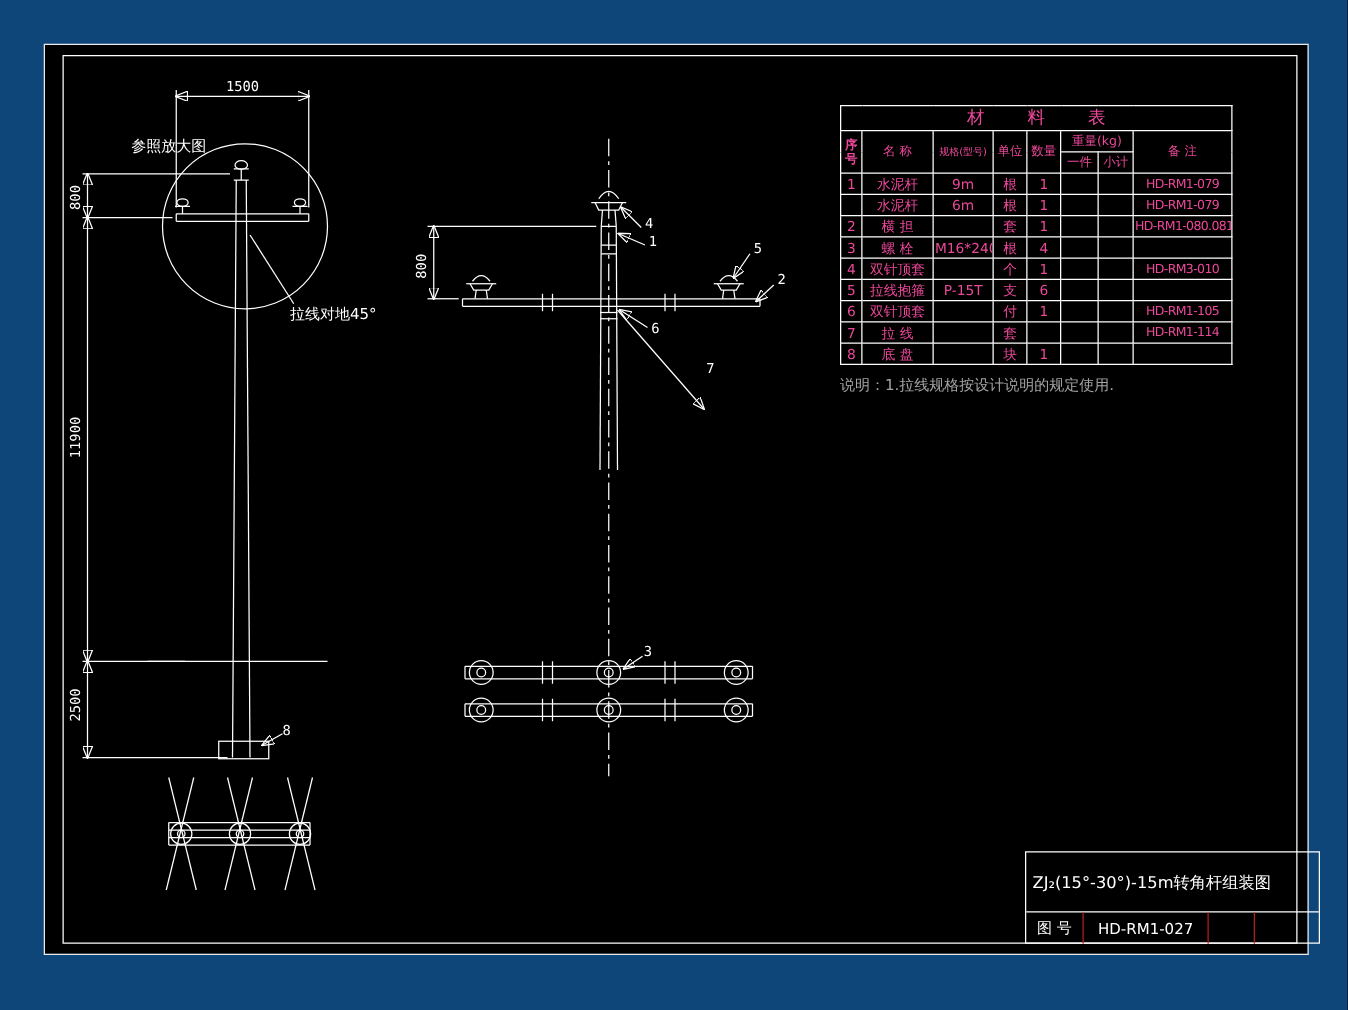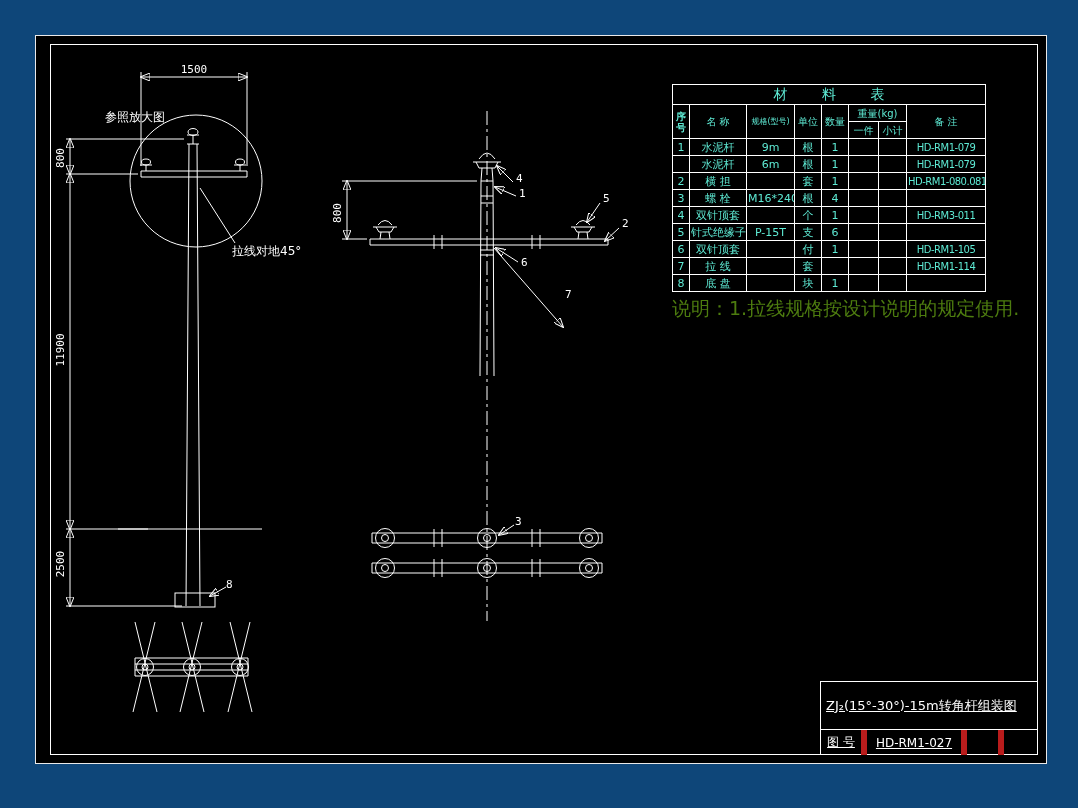--- a/index.html
+++ b/index.html
@@ -23,52 +23,52 @@
   .drawing-svg rect.hatchfill { stroke:none; }
   .drawing-svg text {
     fill:#fff; stroke:none; font-size:11px;
     font-family:"DejaVu Sans Mono","DejaVu Sans",sans-serif;
   }
   .drawing-svg text.lbl { font-size:12px; font-family:"DejaVu Sans",sans-serif; }
 
   
   .mat-table {
     position:absolute; left:636px; top:48px; width:313px;
-    border-collapse:collapse; table-layout:fixed; color:#5eead4;
+    border-collapse:collapse; table-layout:fixed; color:#ec4899;
     background:transparent;
   }
   .mat-table th, .mat-table td {
     border:1px solid #fff; padding:0 1px; text-align:center;
     font-weight:normal; height:17px; line-height:13px;
     overflow:hidden; white-space:nowrap; font-size:11px;
   }
   .mat-table thead th { font-size:10px; }
   .mat-table .t-title th {
     font-size:14px; height:20px; letter-spacing:15px; text-indent:15px;
   }
   .mat-table th.h-seq { white-space:normal; line-height:11px; font-size:10px;font-weight:bold; }
   .mat-table th.h-spec { font-size:8px; }
   .mat-table td.c-remark { font-size:10px; letter-spacing:-0.5px; }
 
   
-  .notes { position:absolute; left:636px; top:262px; color:#4d7c0f; font-size:19px; line-height:21px; }
+  .notes { position:absolute; left:636px; top:262px; color:#a3a3a3; font-size:12px; line-height:21px; }
   .notes .l2 { padding-left:43px; }
 
   
   .title-block {
-    position:absolute; left:784px; top:645px; width:218px; height:74px;
-    border:1px solid #fff; color:#fff;text-decoration:underline;
+    position:absolute; left:784px; top:645px; width:236px; height:74px;
+    border:1px solid #fff; color:#fff;
   }
   .tb-title {
     height:47px; display:flex; align-items:center;
     padding-left:5px; font-size:13px; white-space:nowrap; overflow:hidden;
   }
   .tb-row { display:flex; border-top:1px solid #fff; height:26px; }
   .tb-cell {
-    border-right:6px solid #b91c1c; display:flex; align-items:center;
+    border-right:1px solid #b91c1c; display:flex; align-items:center;
     justify-content:center; font-size:12px; overflow:hidden;
   }
   .tb-label { width:46px; }
   .tb-no { width:100px; }
   .tb-e1 { width:37px; }
   .tb-e2 { flex:1; border-right:none; }
 </style>
 </head>
 <body>
 
@@ -351,25 +351,25 @@
         <td class="c-remark"></td>
       </tr>
       <tr>
         <td>4</td>
         <td>双针顶套</td>
         <td></td>
         <td>个</td>
         <td>1</td>
         <td></td>
         <td></td>
-        <td class="c-remark">HD-RM3-011</td>
+        <td class="c-remark">HD-RM3-010</td>
       </tr>
       <tr>
         <td>5</td>
-        <td>针式绝缘子</td>
+        <td>拉线抱箍</td>
         <td>P-15T</td>
         <td>支</td>
         <td>6</td>
         <td></td>
         <td></td>
         <td class="c-remark"></td>
       </tr>
       <tr>
         <td>6</td>
         <td>双针顶套</td>

